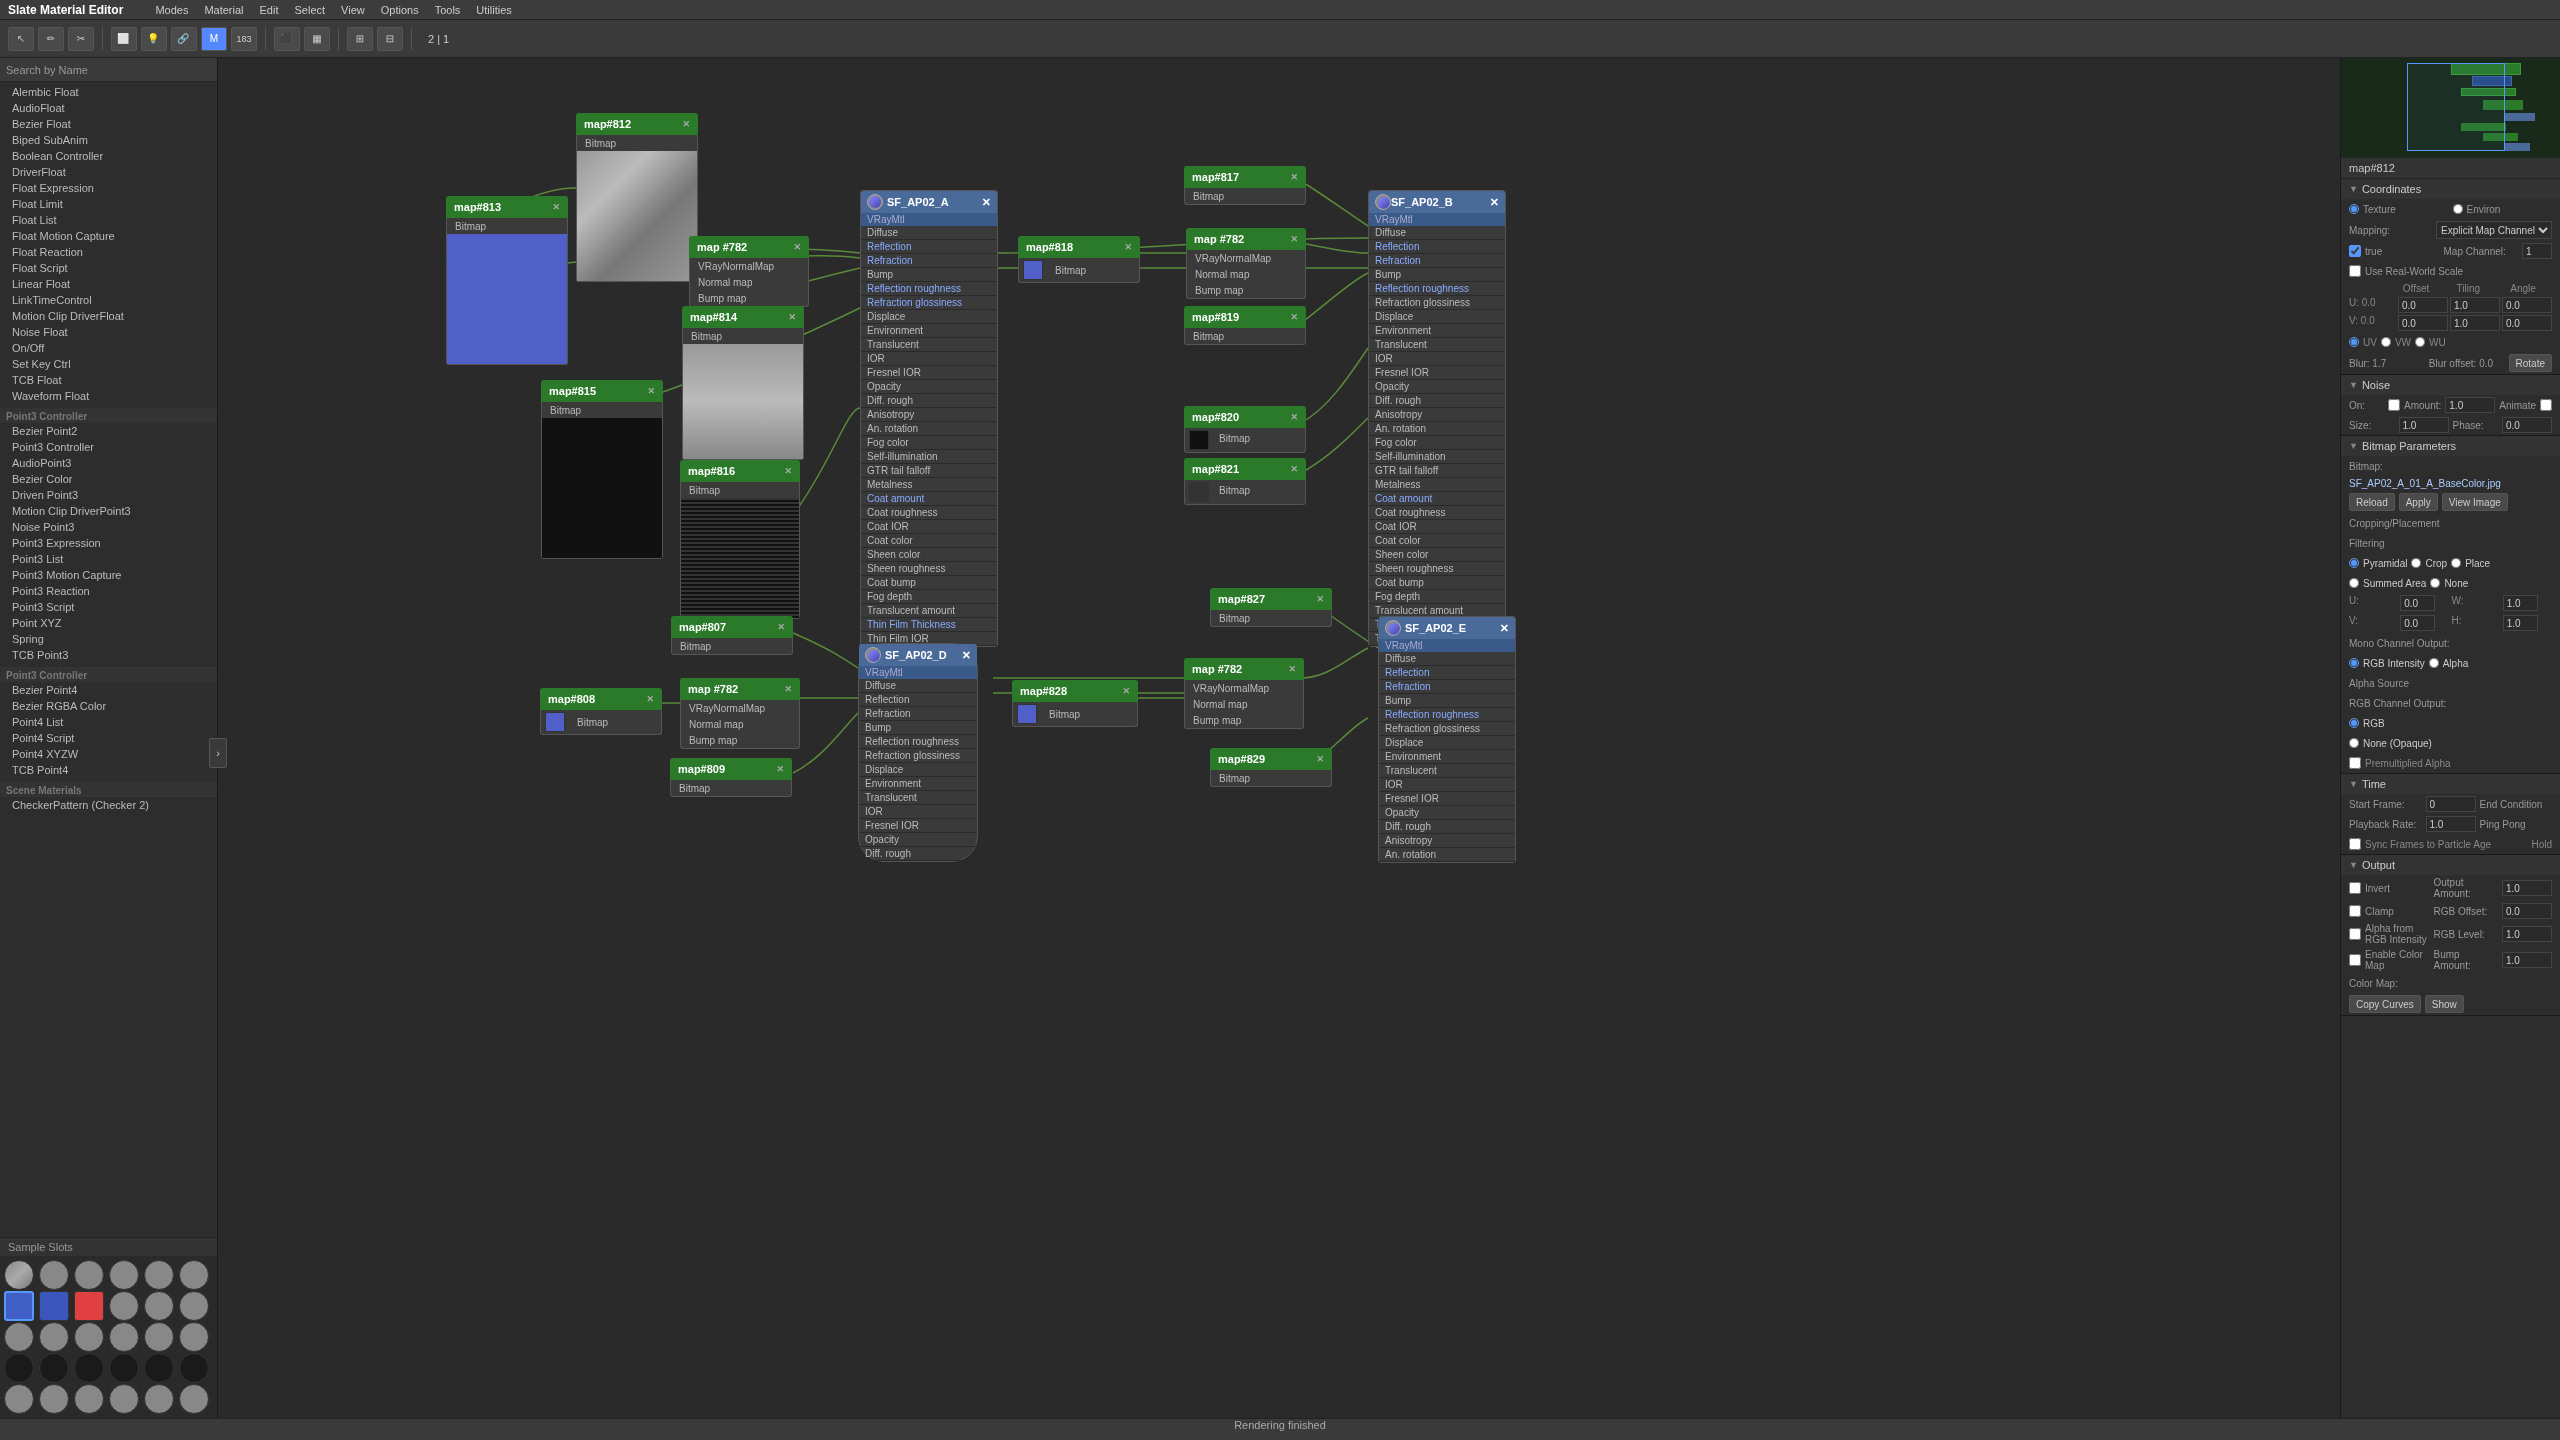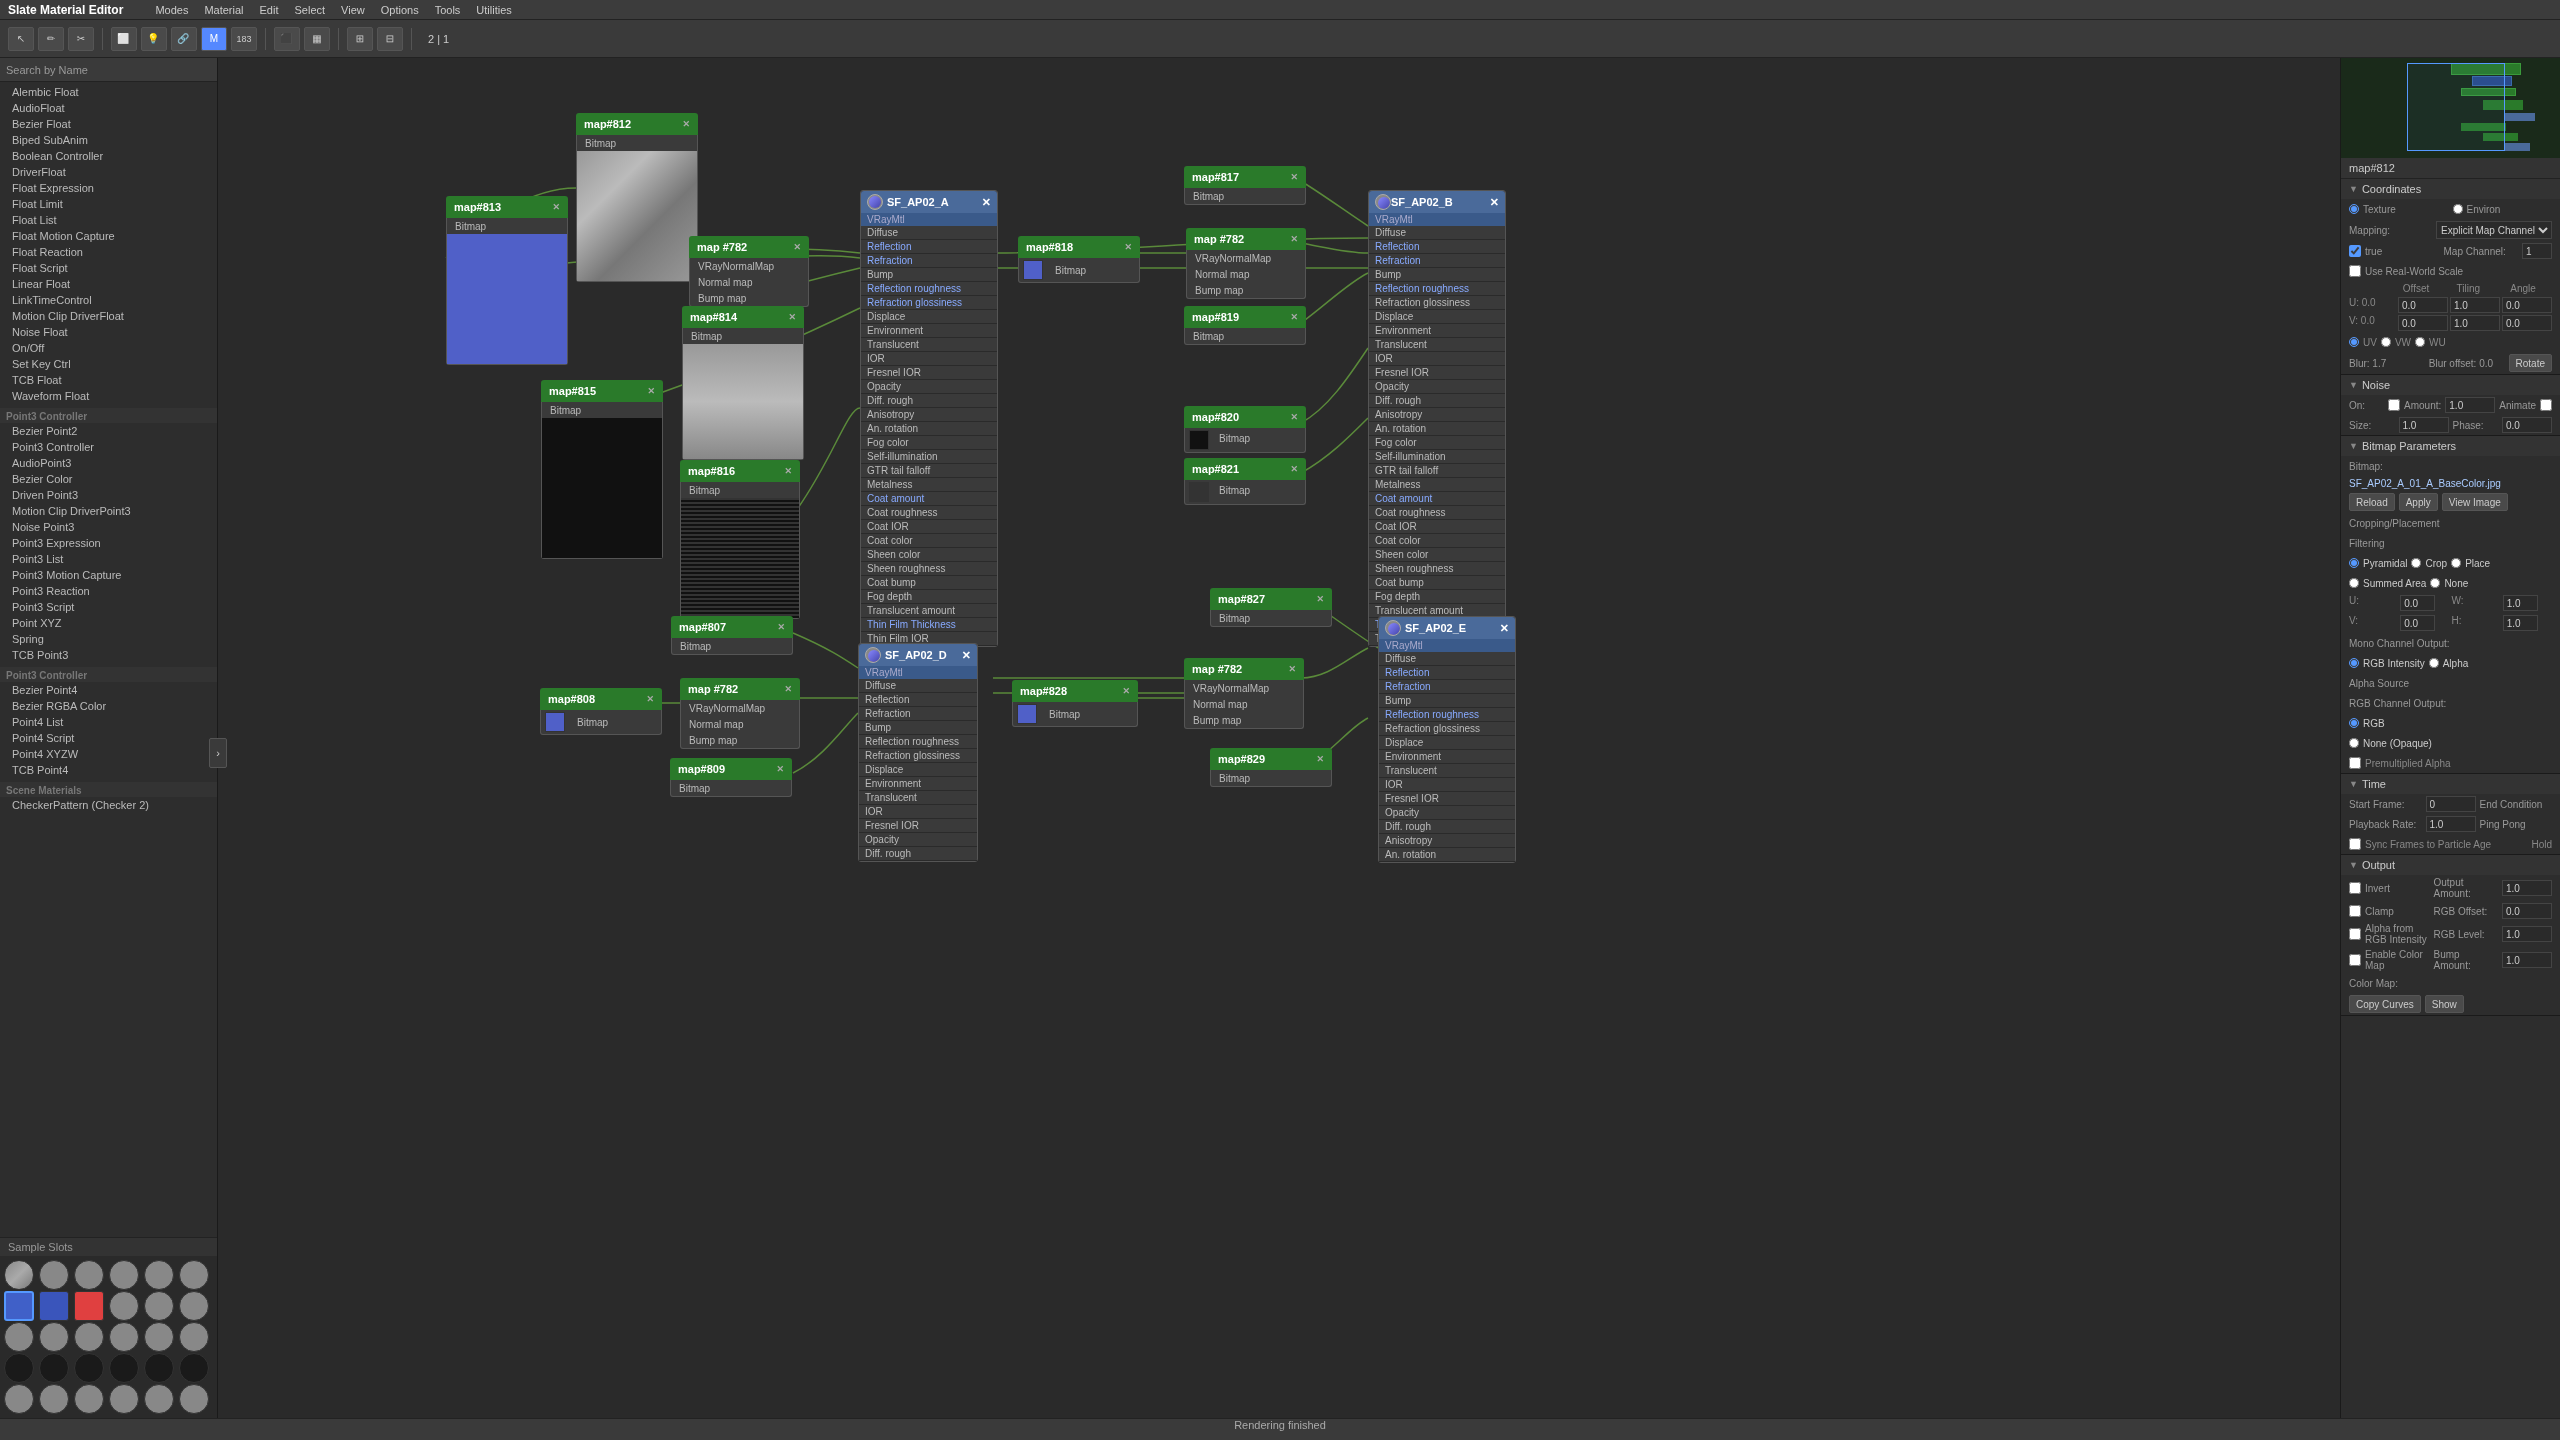--- a/index.html
+++ b/index.html
@@ -637,21 +637,21 @@
   <div class="node" style="left:452px;top:700px;width:122px;">
     <div class="node-header green">
       <span>map#809</span>
       <span class="node-close">✕</span>
     </div>
     <div class="node-body">
       <div class="node-row">Bitmap</div>
     </div>
   </div>
 
-  <div class="vray-node" style="left:640px;top:585px;width:120px;">
+  <div class="vray-node" style="left:640px;top:585px;width:120px;border-radius:26px;">
     <div class="vray-header">
       <div style="display:flex;align-items:center;gap:4px;">
         <div style="width:16px;height:16px;border-radius:50%;background:#888;border:1px solid #aaa;overflow:hidden;">
           <div style="width:12px;height:12px;margin:2px;border-radius:50%;background:linear-gradient(135deg,#88f,#44a);"></div>
         </div>
         <span>SF_AP02_D</span>
       </div>
       <span class="node-close">✕</span>
     </div>
     <div style="background:#3a5a8a;padding:1px 6px;font-size:10px;color:#aac;">VRayMtl</div>

